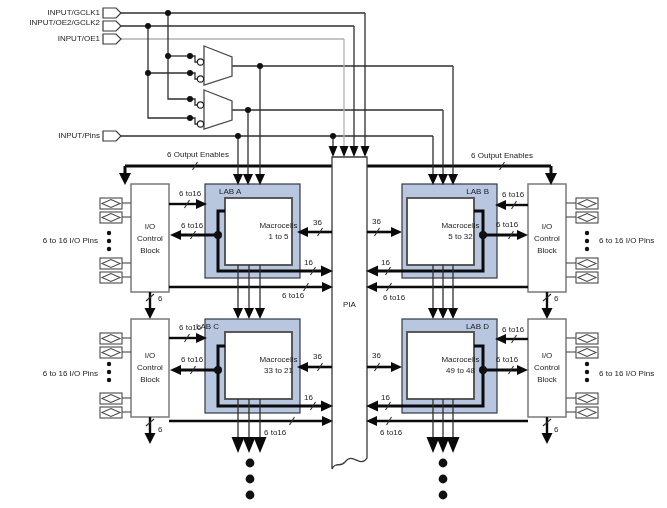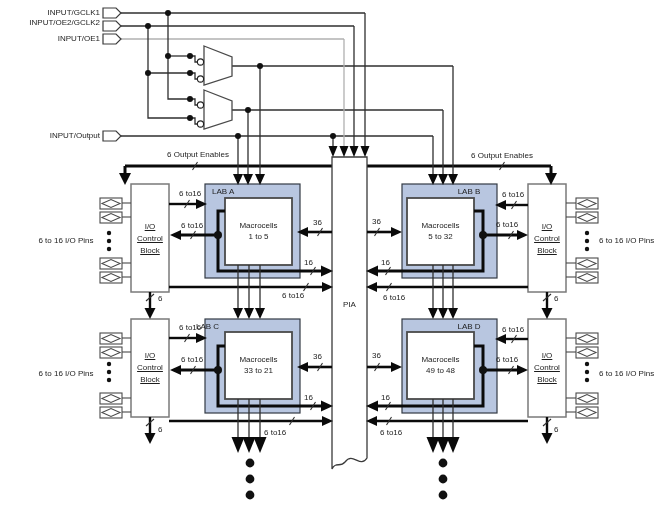--- a/index.html
+++ b/index.html
@@ -1,23 +1,23 @@
 <!DOCTYPE html>
 <html><head>
 <meta charset="utf-8">
 <style>
   html,body{margin:0;padding:0;background:#ffffff;}
   #stage{position:relative;width:667px;height:508px;background:#fff;overflow:hidden;
          font-family:"Liberation Sans",sans-serif;}
   #stage svg{position:absolute;left:0;top:0;}
   .label{position:absolute;font:8px "Liberation Sans",sans-serif;color:#1c1c1c;white-space:nowrap;}
   .ctr{text-align:center;}
-  .rt{text-align:center;}
-  .mc{line-height:11px;}
-  .iocb-txt{line-height:12px;text-decoration:underline;}
+  .rt{text-align:right;}
+  .mc{line-height:11px;padding-left:20px;}
+  .iocb-txt{line-height:12px;}
 </style>
 </head>
 <body>
 
 <div id="stage">
 <svg width="667" height="508" viewBox="0 0 667 508">
 
   <g>
     <rect x="205" y="184" width="95" height="94" fill="#b8c6e0" stroke="#333a44" stroke-width="1.2"></rect>
     <rect x="402" y="184" width="95" height="94" fill="#b8c6e0" stroke="#333a44" stroke-width="1.2"></rect>
@@ -328,26 +328,26 @@
     <line x1="146" y1="301" x2="154" y2="294"></line>
     <line x1="146" y1="426" x2="154" y2="419"></line>
     <line x1="543" y1="301" x2="551" y2="294"></line>
     <line x1="543" y1="426" x2="551" y2="419"></line>
   </g>
 </svg>
 
   <div class="label rt" style="right:567px;top:8px">INPUT/GCLK1</div>
   <div class="label rt" style="right:567px;top:18px">INPUT/OE2/GCLK2</div>
   <div class="label rt" style="right:567px;top:34px">INPUT/OE1</div>
-  <div class="label rt" style="right:567px;top:131px">INPUT/Output</div>
+  <div class="label rt" style="right:567px;top:131px">INPUT/Pins</div>
 
   <div class="label ctr" style="left:162px;top:150px;width:72px">6 Output Enables</div>
   <div class="label ctr" style="left:466px;top:151px;width:72px">6 Output Enables</div>
 
-  <div class="label" style="left:212px;top:187px">LAB A</div>
+  <div class="label" style="left:219px;top:187px">LAB A</div>
   <div class="label rt" style="left:449px;top:187px;width:40px">LAB B</div>
   <div class="label" style="left:196px;top:322px">LAB C</div>
   <div class="label rt" style="left:449px;top:322px;width:40px">LAB D</div>
 
   <div class="label ctr mc" style="left:225px;top:220px;width:67px">
     <div>Macrocells</div>
     <div>1 to 5</div>
   </div>
   <div class="label ctr mc" style="left:407px;top:220px;width:67px">
     <div>Macrocells</div>

